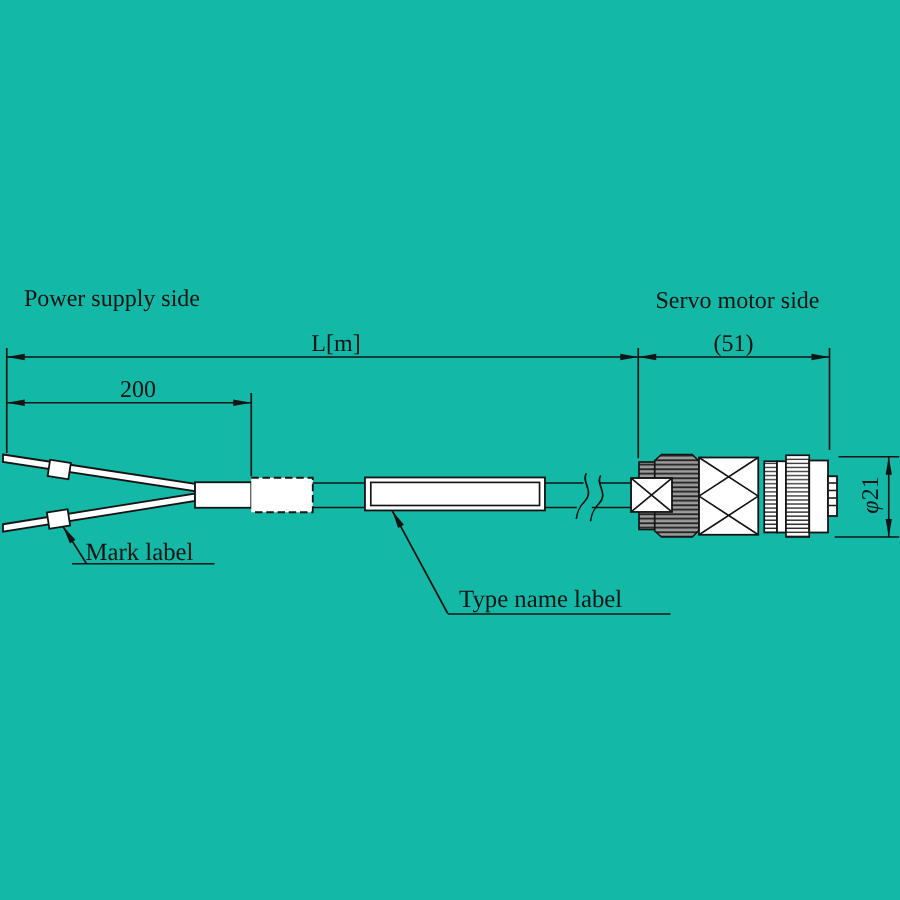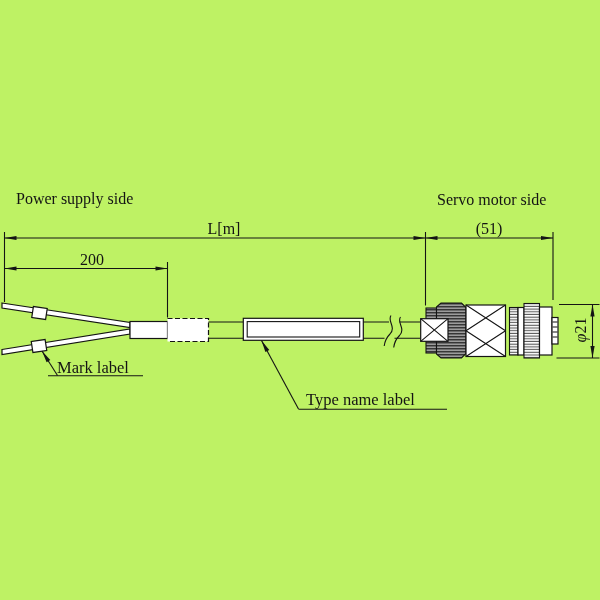--- a/index.html
+++ b/index.html
@@ -4,21 +4,21 @@
 <style>
   html, body {
     margin: 0;
     padding: 0;
     background: #ffffff;
   }
   .canvas {
     position: relative;
     width: 600px;
     height: 600px;
-    background: #bef264;
+    background: #14b8a6;
     overflow: hidden;
     font-family: "Liberation Serif", serif;
   }
   svg { display: block; }
   text {
     font-family: "Liberation Serif", serif;
     fill: #141414;
   }
   .t16  { font-size: 16px; }
   .t165 { font-size: 16.5px; }

